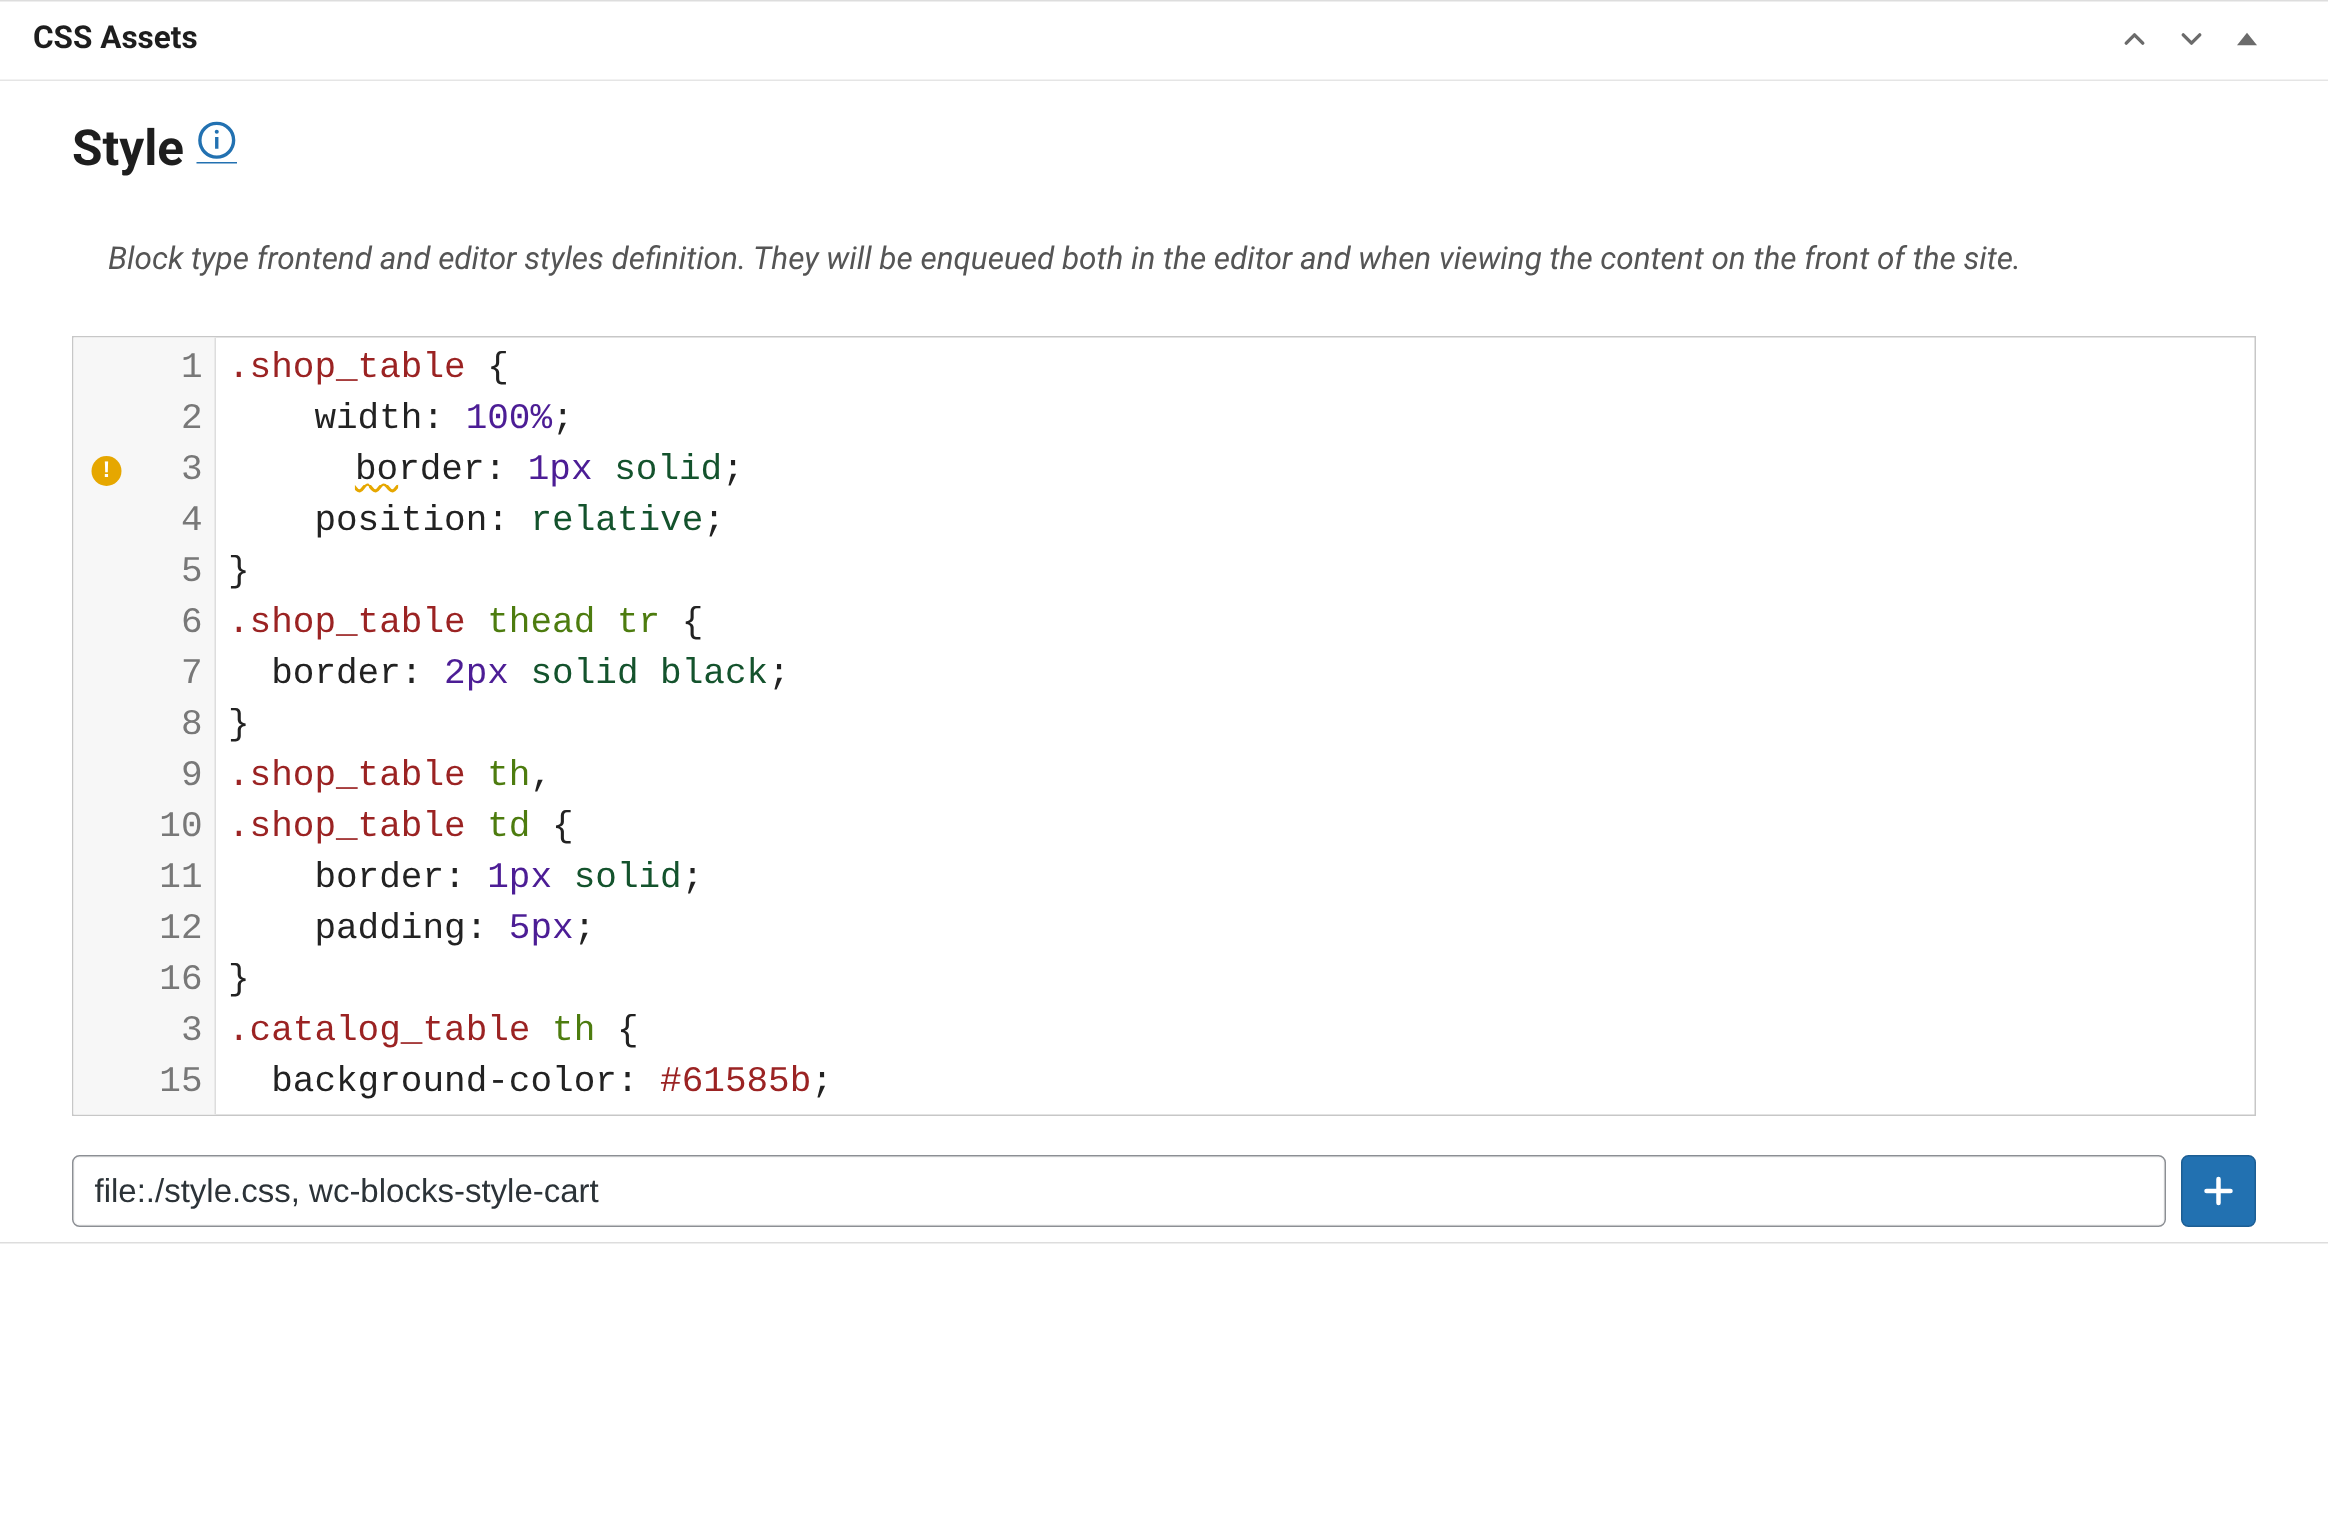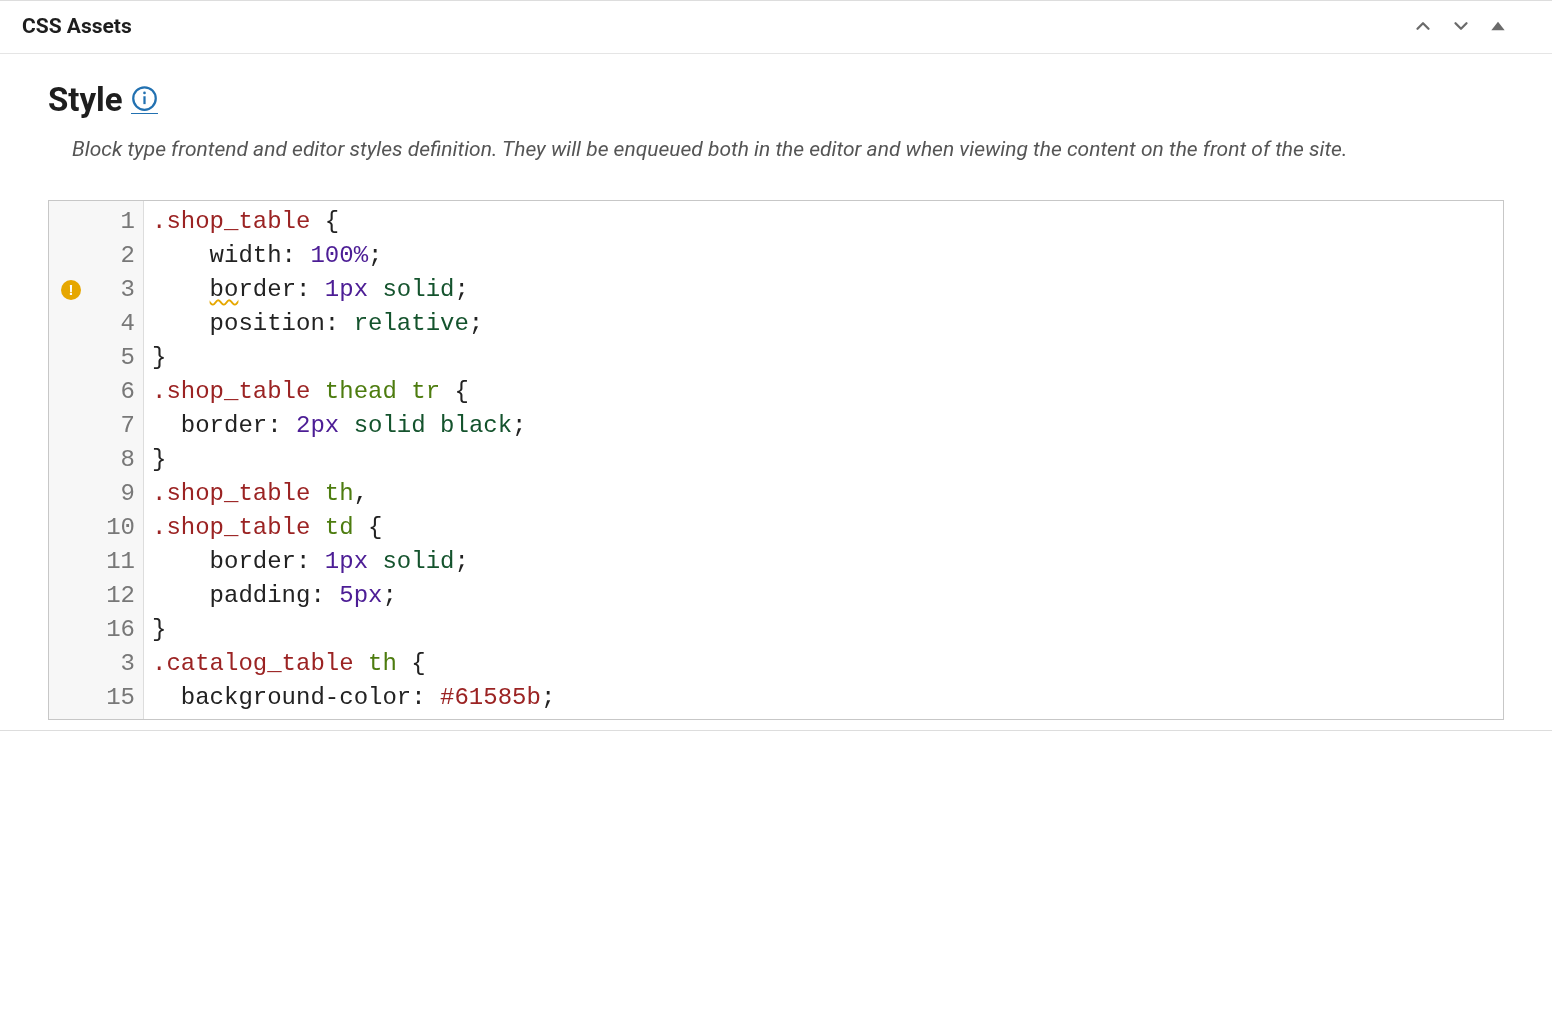--- a/index.html
+++ b/index.html
@@ -36,23 +36,23 @@
   .ctrl-btn {
     cursor: pointer;
     padding: 4px;
     color: #666;
   }
   .content {
     padding: 26px 48px 10px 48px;
   }
   .section-title-row {
     display: flex;
-    align-items: center;
+    align-items: flex-start;
     gap: 8px;
-    margin-bottom: 12px;
+    margin-bottom: 36px;
   }
   .section-title {
     font-size: 33px;
     font-weight: 700;
     color: #1e1e1e;
   }
   .info-icon {
     color: #2271b1;
     display:inline-flex;
     border-bottom: 1px solid #2271b1;
@@ -114,20 +114,21 @@
   }
   .code-line { height: 34px; }
   .tok-class { color: #9b2323; }
   .tok-tag { color: #4d7c0f; }
   .tok-num { color: #4c1d95; }
   .tok-kw { color: #14532d; }
   .tok-color { color: #9b2323; }
   .squiggle {
     text-decoration: underline wavy #e6a700 1.5px;
     text-underline-offset: 3px;
+    margin-left: 27px;
   }
   .asset-row {
     display: flex;
     gap: 10px;
     margin-top: 26px;
     align-items: stretch;
   }
   .asset-input {
     flex: 1;
     border: 1px solid #8c8f94;
@@ -235,14 +236,23 @@
           <div class="gutter-line">
             <span class="ln">3</span>
           </div>
           <div class="gutter-line">
             <span class="ln">15</span>
           </div>
         </div>
       <div class="editor-code" id="codearea"><div class="code-line"><span class="tok-class">.shop_table</span><span> {</span></div><div class="code-line"><span>    width: </span><span class="tok-num">100%</span><span>;</span></div><div class="code-line"><span>    </span><span class="squiggle">bo</span><span>rder: </span><span class="tok-num">1px</span><span> </span><span class="tok-kw">solid</span><span>;</span></div><div class="code-line"><span>    position: </span><span class="tok-kw">relative</span><span>;</span></div><div class="code-line"><span>}</span></div><div class="code-line"><span class="tok-class">.shop_table</span><span> </span><span class="tok-tag">thead</span><span> </span><span class="tok-tag">tr</span><span> {</span></div><div class="code-line"><span>  border: </span><span class="tok-num">2px</span><span> </span><span class="tok-kw">solid</span><span> </span><span class="tok-kw">black</span><span>;</span></div><div class="code-line"><span>}</span></div><div class="code-line"><span class="tok-class">.shop_table</span><span> </span><span class="tok-tag">th</span><span>,</span></div><div class="code-line"><span class="tok-class">.shop_table</span><span> </span><span class="tok-tag">td</span><span> {</span></div><div class="code-line"><span>    border: </span><span class="tok-num">1px</span><span> </span><span class="tok-kw">solid</span><span>;</span></div><div class="code-line"><span>    padding: </span><span class="tok-num">5px</span><span>;</span></div><div class="code-line"><span>}</span></div><div class="code-line"><span class="tok-class">.catalog_table</span><span> </span><span class="tok-tag">th</span><span> {</span></div><div class="code-line"><span>  background-color: </span><span class="tok-color">#61585b</span><span>;</span></div></div>
     </div>
 
+    <div class="asset-row">
+      <input class="asset-input" type="text" value="file:./style.css, wc-blocks-style-cart" style="">
+      <div class="add-btn">
+        <svg width="24" height="24" viewBox="0 0 24 24" fill="none" stroke="#fff" stroke-width="3" stroke-linecap="round">
+            <line x1="12" y1="4" x2="12" y2="20"></line>
+            <line x1="4" y1="12" x2="20" y2="12"></line>
+          </svg>
+      </div>
+    </div>
   </div>
 </div>
 
 </body></html>

